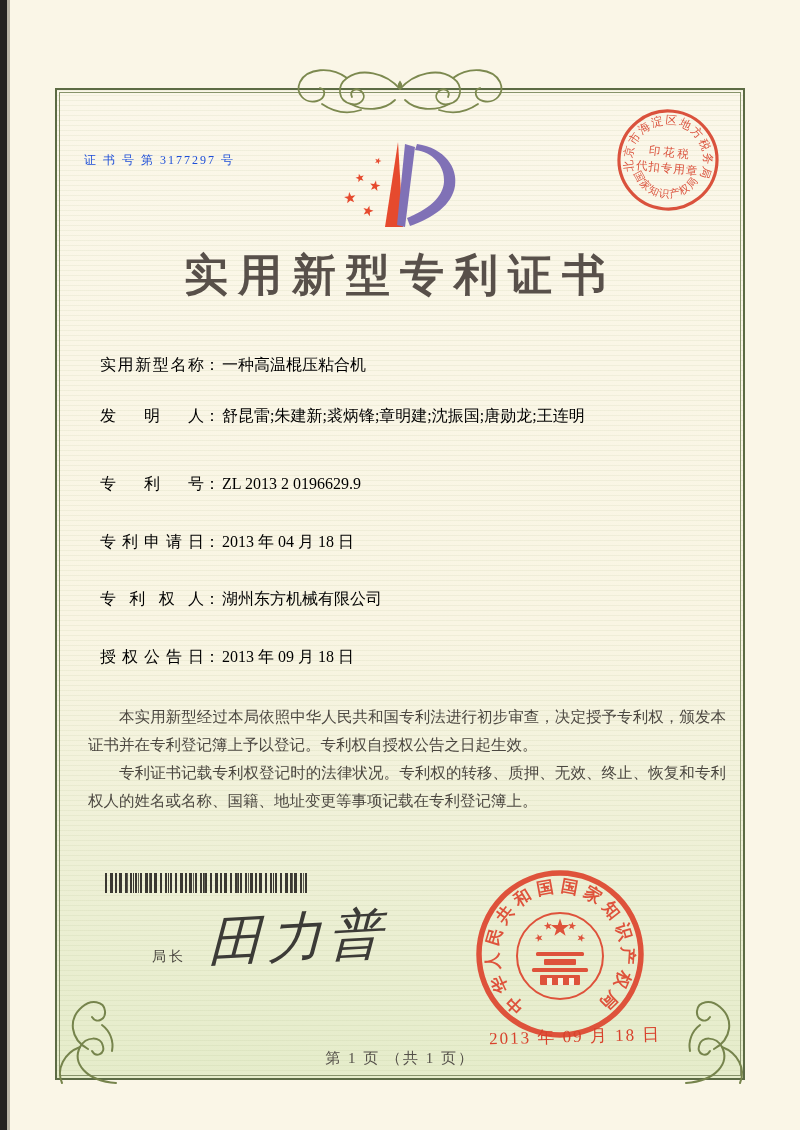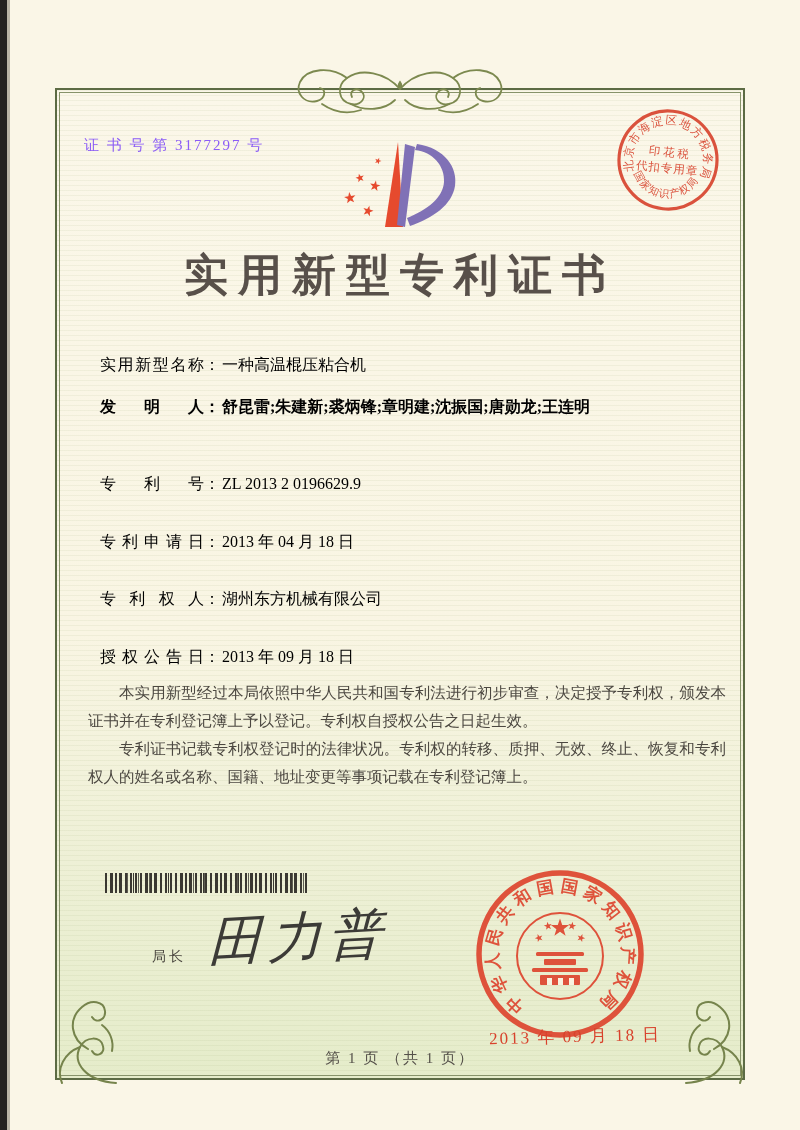--- a/index.html
+++ b/index.html
@@ -18,35 +18,35 @@
     position:absolute; left:55px; top:88px; width:690px; height:992px;
     border:2px solid #5c6b44;
     background:
       repeating-linear-gradient(180deg, rgba(150,168,110,0.10) 0 1px, rgba(0,0,0,0) 1px 5px),
       linear-gradient(180deg,#fbf7e9 0%, #f9f5e3 55%, #eef0d6 78%, #e5ecca 100%);
   }
   .cert-border-inner {
     position:absolute; inset:2px; border:1px solid #87936a;
   }
 
-  .cert-no { position:absolute; left:84px; top:136px; font-size:15px; letter-spacing:2px; color:#8b5cf6; }
+  .cert-no { position:absolute; left:84px; top:152px; font-size:12px; letter-spacing:2px; color:#1d4ed8; }
 
   .logo { position:absolute; left:325px; top:138px; }
   .tax-stamp { position:absolute; left:614px; top:106px; transform:rotate(6deg); opacity:0.92; }
 
   .title { position:absolute; left:0; top:246px; width:800px; text-align:center;
            font-size:44px; font-weight:bold; letter-spacing:10px; color:#58504a; }
 
   .field-row { position:absolute; left:100px; font-size:16px; color:#000000; white-space:nowrap; }
   .field-label { display:inline-block; width:104px; text-align:justify; text-align-last:justify; vertical-align:bottom; }
   .field-colon { display:inline-block; margin-right:2px; }
-  .f0 { top:355px; } .f1 { top:397px;font-weight:bold; } .f2 { top:474px; }
+  .f0 { top:355px; } .f1 { top:406px; } .f2 { top:474px; }
   .f3 { top:532px; } .f4 { top:589px; } .f5 { top:647px; }
 
-  .body-text { position:absolute; left:88px; top:679px; width:638px; }
+  .body-text { position:absolute; left:88px; top:703px; width:638px; }
   .body-text p { font-size:15.5px; line-height:28px; text-align:justify; text-indent:2em; color:#4c4841; }
 
   .barcode { position:absolute; left:105px; top:873px; width:202px; height:20px;
     background:
       repeating-linear-gradient(90deg,#3a3832 0 2px, rgba(0,0,0,0) 2px 5px),
       repeating-linear-gradient(90deg,#3a3832 0 1px, rgba(0,0,0,0) 1px 7px),
       repeating-linear-gradient(90deg,rgba(58,56,50,0.8) 0 1px, rgba(0,0,0,0) 1px 11px);
   }
 
   .signer-role { position:absolute; left:152px; top:948px; font-size:14px; letter-spacing:3px; color:#4c4841; }

